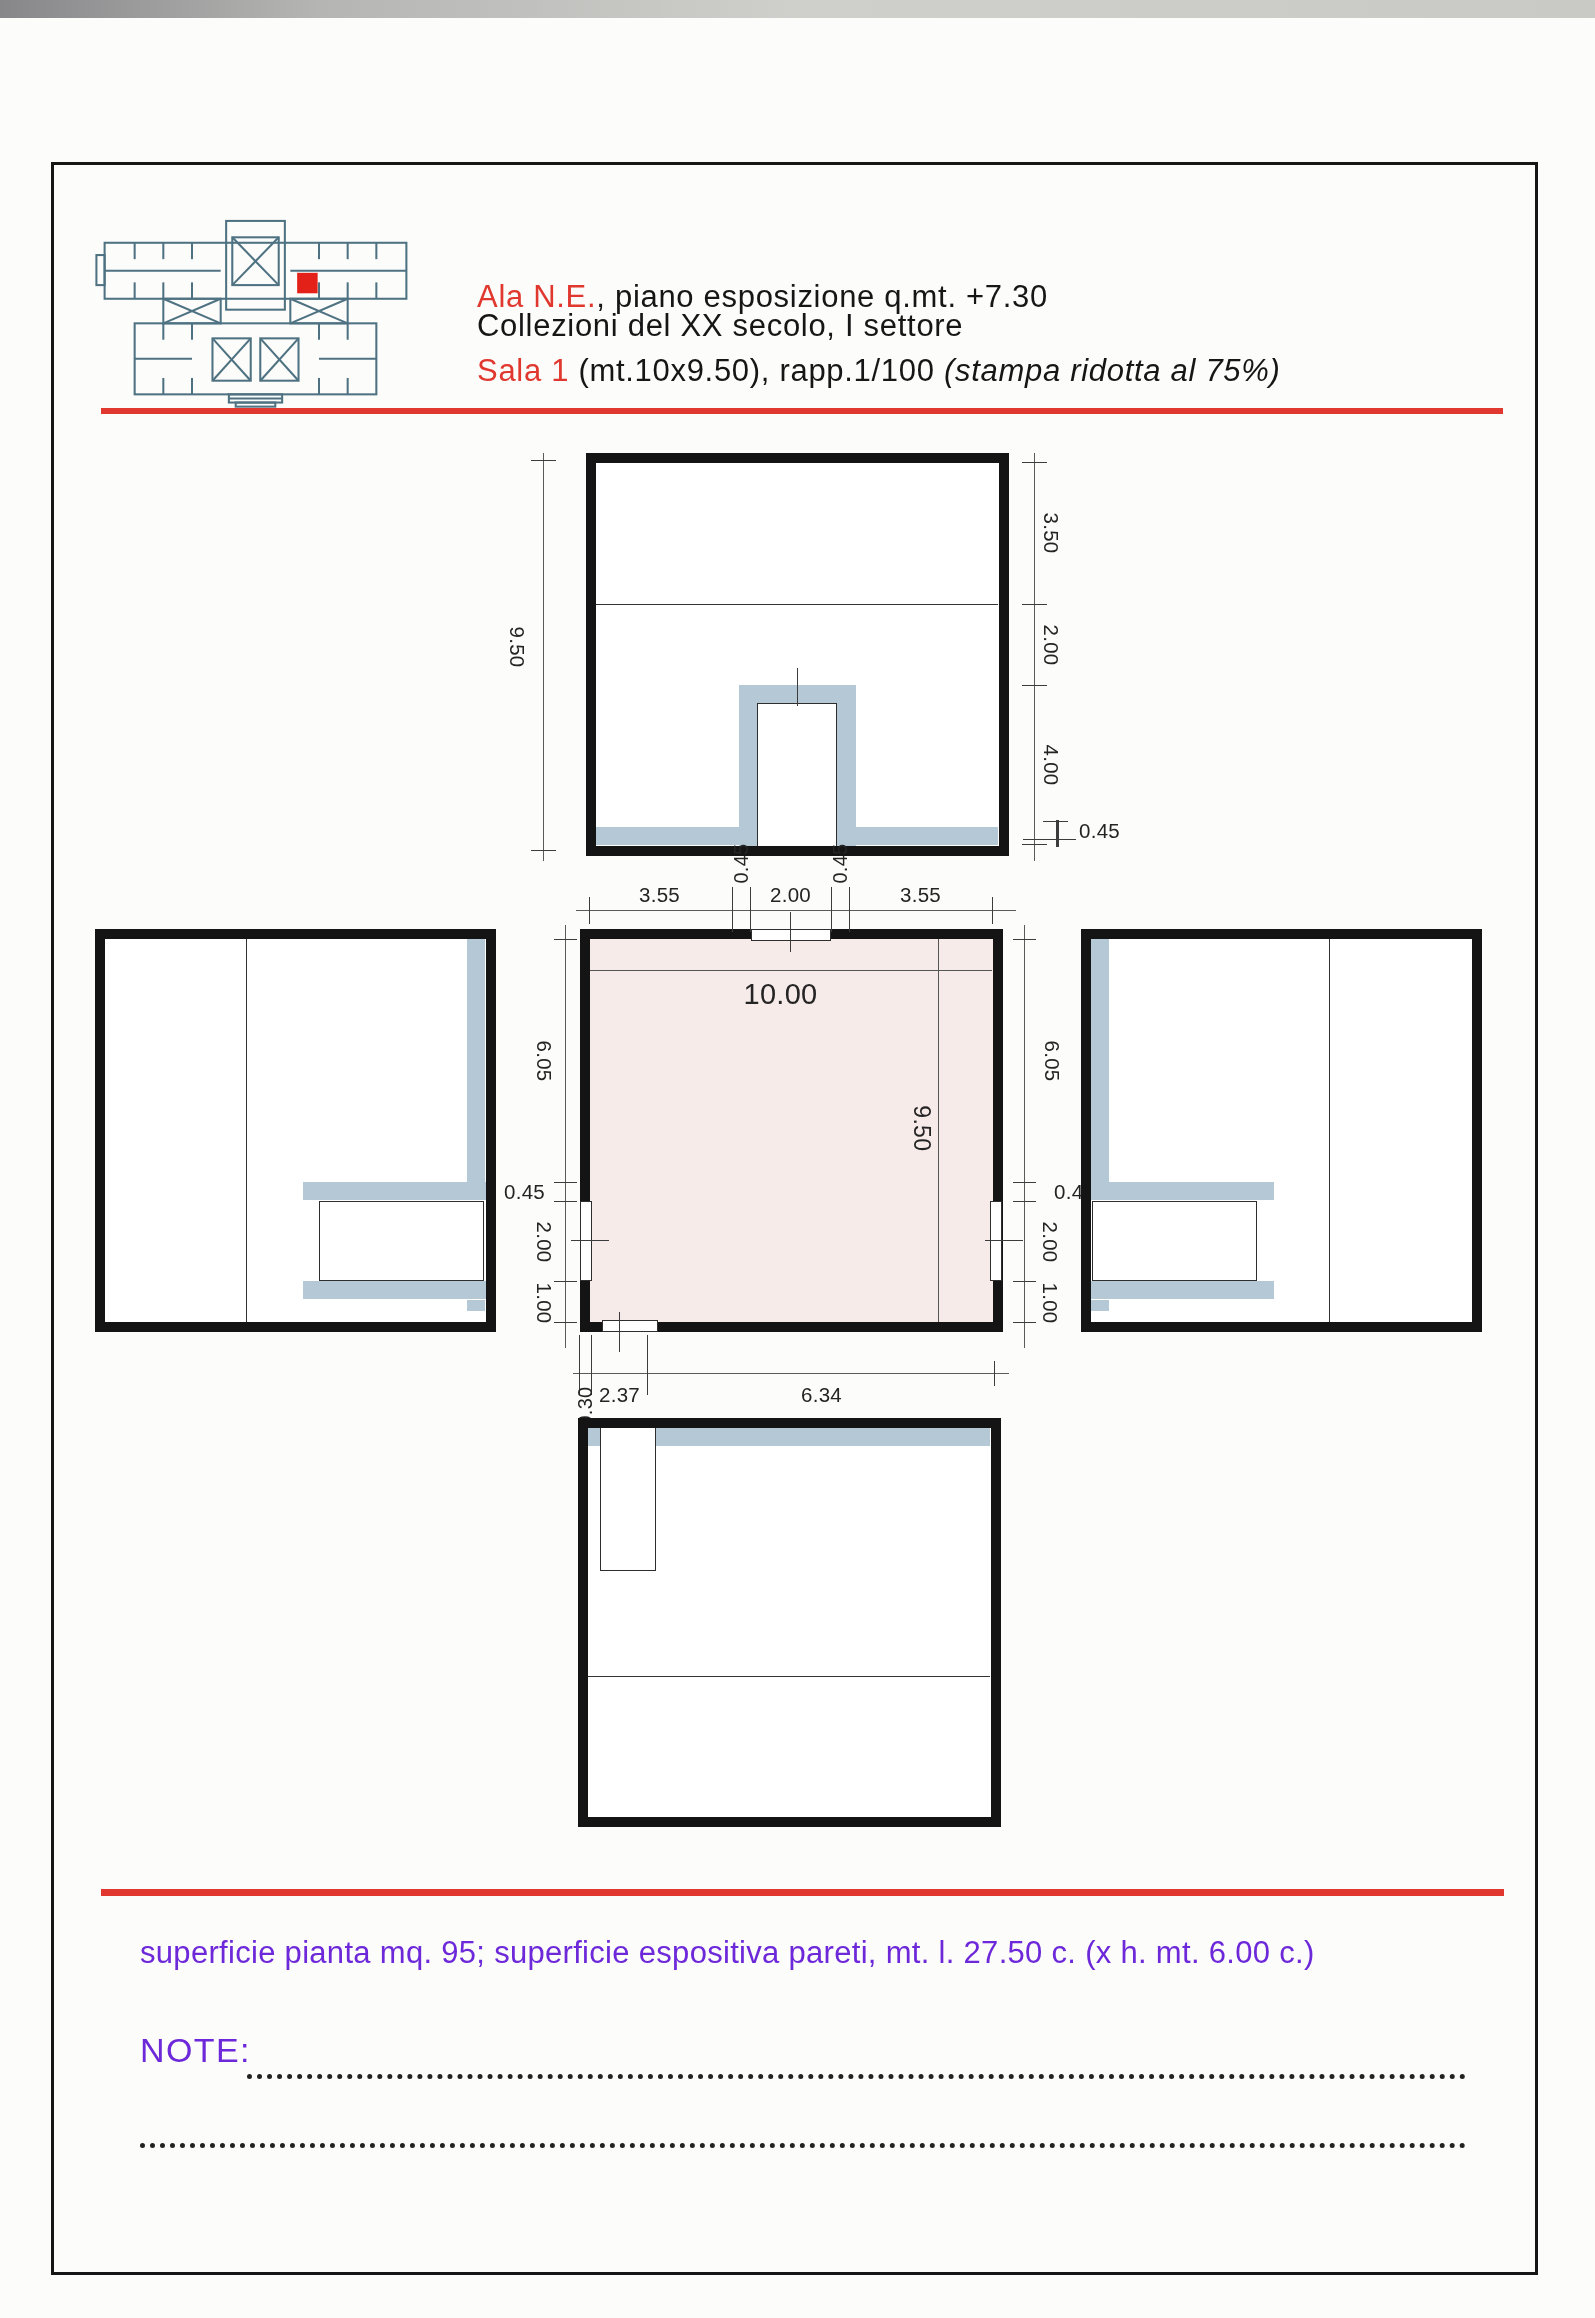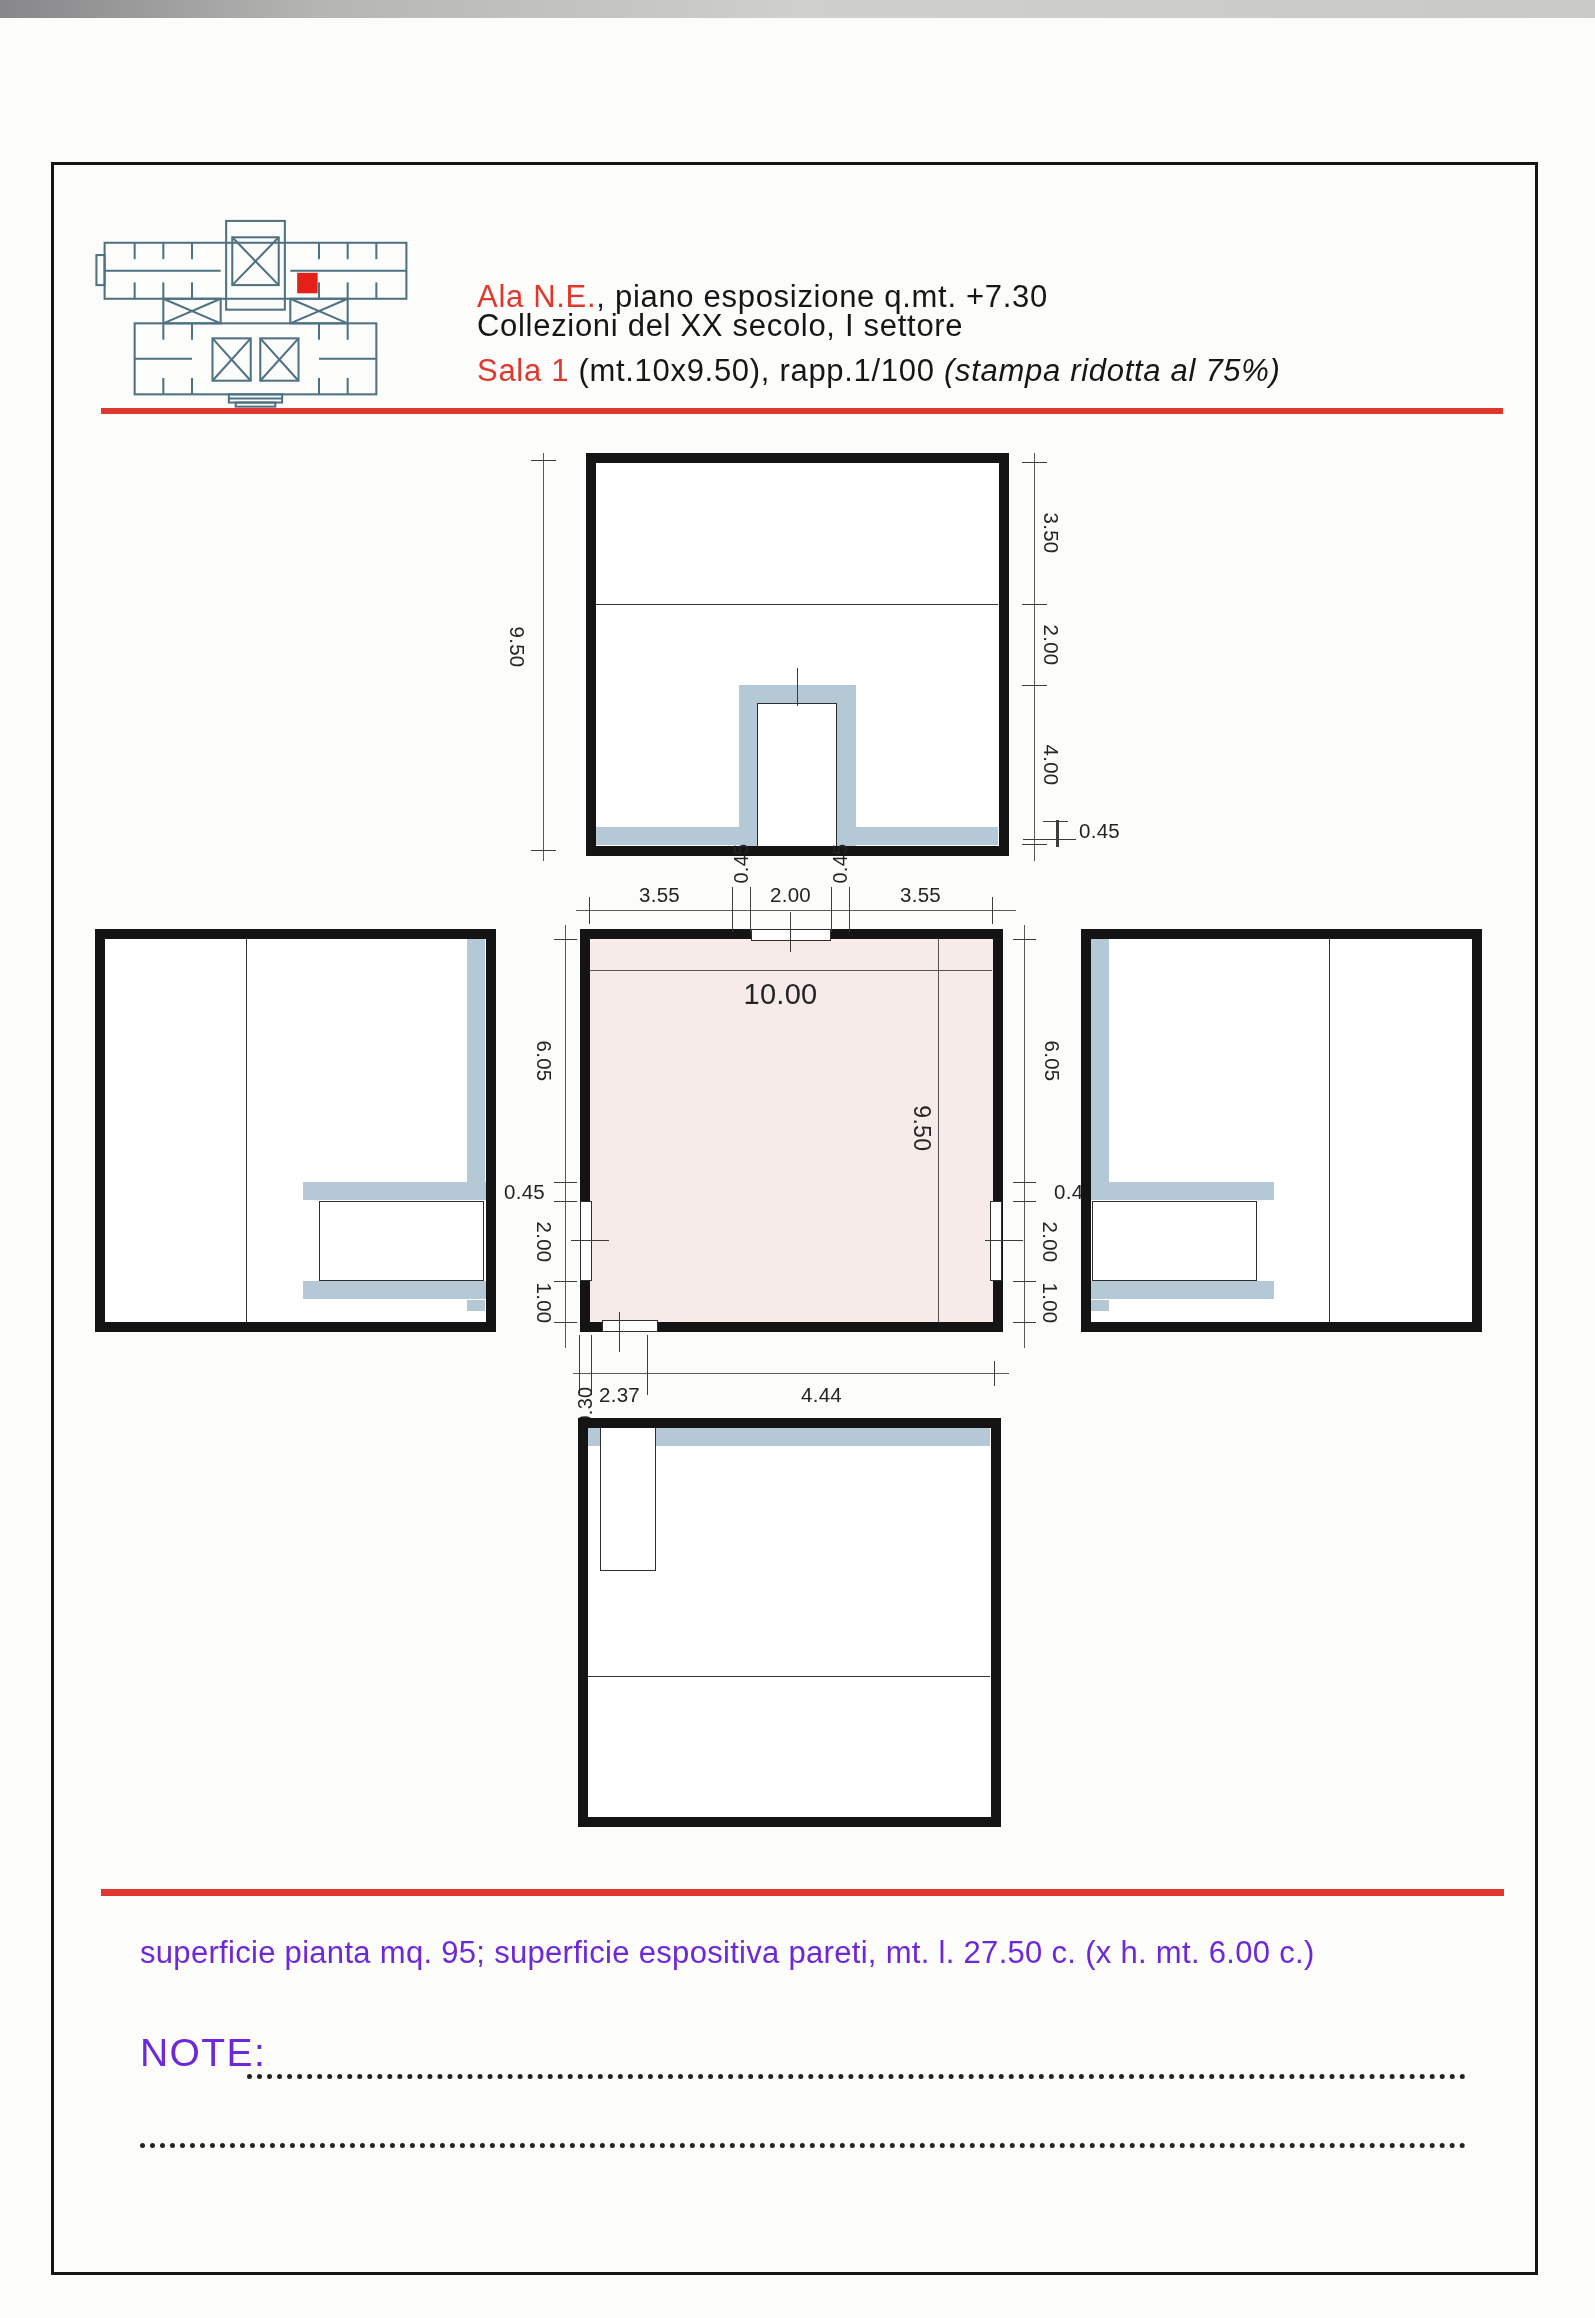--- a/index.html
+++ b/index.html
@@ -28,21 +28,21 @@
   .tick{position:absolute;background:#3c3c3c;}
   .dim{position:absolute;width:65px;height:22px;display:flex;align-items:center;justify-content:center;
        font-size:20.5px;letter-spacing:0.3px;color:#242424;white-space:nowrap;}
   .dim.sm{width:55px;height:19px;font-size:20px;}
   .dim.big{width:109px;height:30px;font-size:29px;}
   .dim.md{width:75px;height:24.6px;font-size:23px;}
   .v{transform:rotate(90deg);}
   .vu{transform:rotate(-90deg);}
   
   .footline{position:absolute;left:140px;white-space:nowrap;font-size:31px;letter-spacing:0.3px;color:#6d28d9;}
-  .note{font-size:39px;letter-spacing:1.4px;}
+  .note{font-size:34px;letter-spacing:1.4px;}
   .dots{position:absolute;border-bottom:5.5px dotted #222;}
 </style>
 </head>
 <body>
 
 <div class="page">
 
   <div class="scanband"></div>
   <div class="frame"></div>
 
@@ -184,21 +184,21 @@
   <div class="dim v" style="left:1017px;top:1292px;">1.00</div>
 
   <div class="dimline" style="left:573px;top:1373px;width:436px;height:1.4px;"></div>
   <div class="tick" style="left:579px;top:1335px;width:1.4px;height:60px;"></div>
   <div class="tick" style="left:591px;top:1335px;width:1.4px;height:60px;"></div>
   <div class="tick" style="left:647px;top:1335px;width:1.4px;height:60px;"></div>
   <div class="tick" style="left:994px;top:1361px;width:1.4px;height:24.6px;"></div>
   <div class="tick" style="left:619px;top:1312px;width:1.4px;height:40px;"></div>
   <div class="dim sm vu" style="left:558px;top:1397px;">0.30</div>
   <div class="dim" style="left:587px;top:1384px;">2.37</div>
-  <div class="dim" style="left:789px;top:1384px;">4.44</div>
+  <div class="dim" style="left:789px;top:1384px;">6.34</div>
 
   <div class="wallbox" style="left:95px;top:929px;width:401px;height:403px;">
     <div class="tline" style="left:141px;top:0;width:1.4px;height:383px;"></div>
     <div class="blu" style="left:362px;top:0;width:18.4px;height:243px;"></div>
     <div class="blu" style="left:198px;top:243px;width:183px;height:18.4px;"></div>
     <div class="blu" style="left:198px;top:342px;width:183px;height:18.4px;"></div>
     <div class="blu" style="left:362px;top:361px;width:18.4px;height:11px;"></div>
     <div class="door" style="left:214px;top:262px;width:165px;height:80px;"></div>
   </div>
 

